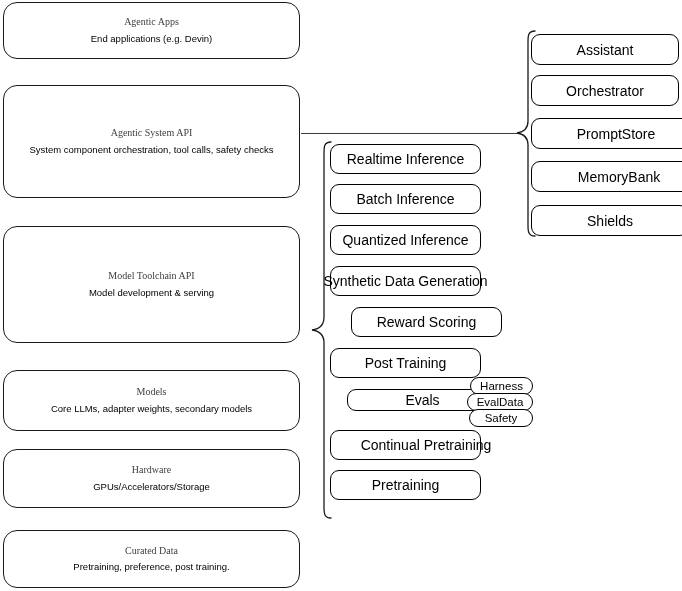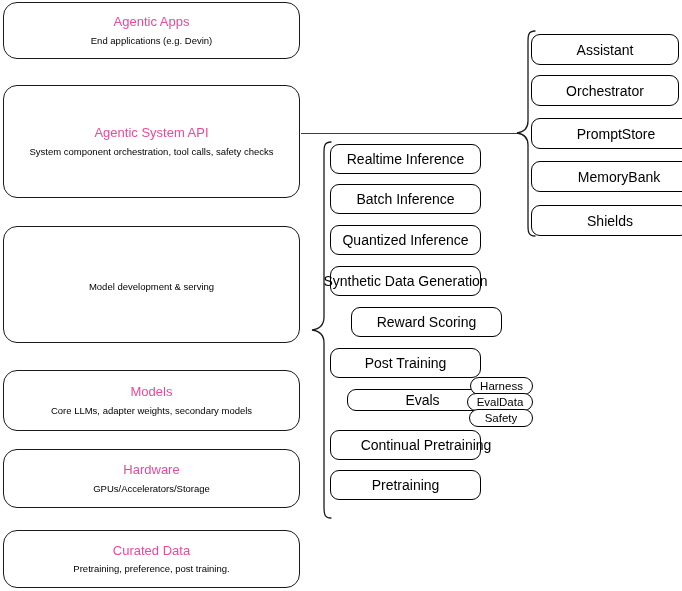--- a/index.html
+++ b/index.html
@@ -25,23 +25,24 @@
     border-radius: 12px;
     background: #ffffff;
     display: flex;
     flex-direction: column;
     align-items: center;
     justify-content: center;
     text-align: center;
     line-height: 1.25;
   }
   .box .title {
-    font-size: 13px;
-    color: #ec4899;
+    font-size: 10px;
+    color: #404040;
     white-space: nowrap;
+    font-family: Liberation Serif, serif;
   }
   .box .sub {
     font-size: 9.5px;
     color: #000;
     margin-top: 4px;
     white-space: nowrap;
   }
 
   
   .stack-box { border-radius: 14px; }
@@ -97,20 +98,21 @@
   <div class="title">Agentic Apps</div>
   <div class="sub">End applications (e.g. Devin)</div>
 </div>
 
 <div class="box stack-box" style="left:3px; top:85px; width:297px; height:113px;">
   <div class="title">Agentic System API</div>
   <div class="sub">System component orchestration, tool calls, safety checks</div>
 </div>
 
 <div class="box stack-box" style="left:3px; top:226px; width:297px; height:117px;">
+  <div class="title">Model Toolchain API</div>
   <div class="sub">Model development &amp; serving</div>
 </div>
 
 <div class="box stack-box" style="left:3px; top:370px; width:297px; height:61px;">
   <div class="title">Models</div>
   <div class="sub">Core LLMs, adapter weights, secondary models</div>
 </div>
 
 <div class="box stack-box" style="left:3px; top:449px; width:297px; height:59px;">
   <div class="title">Hardware</div>

